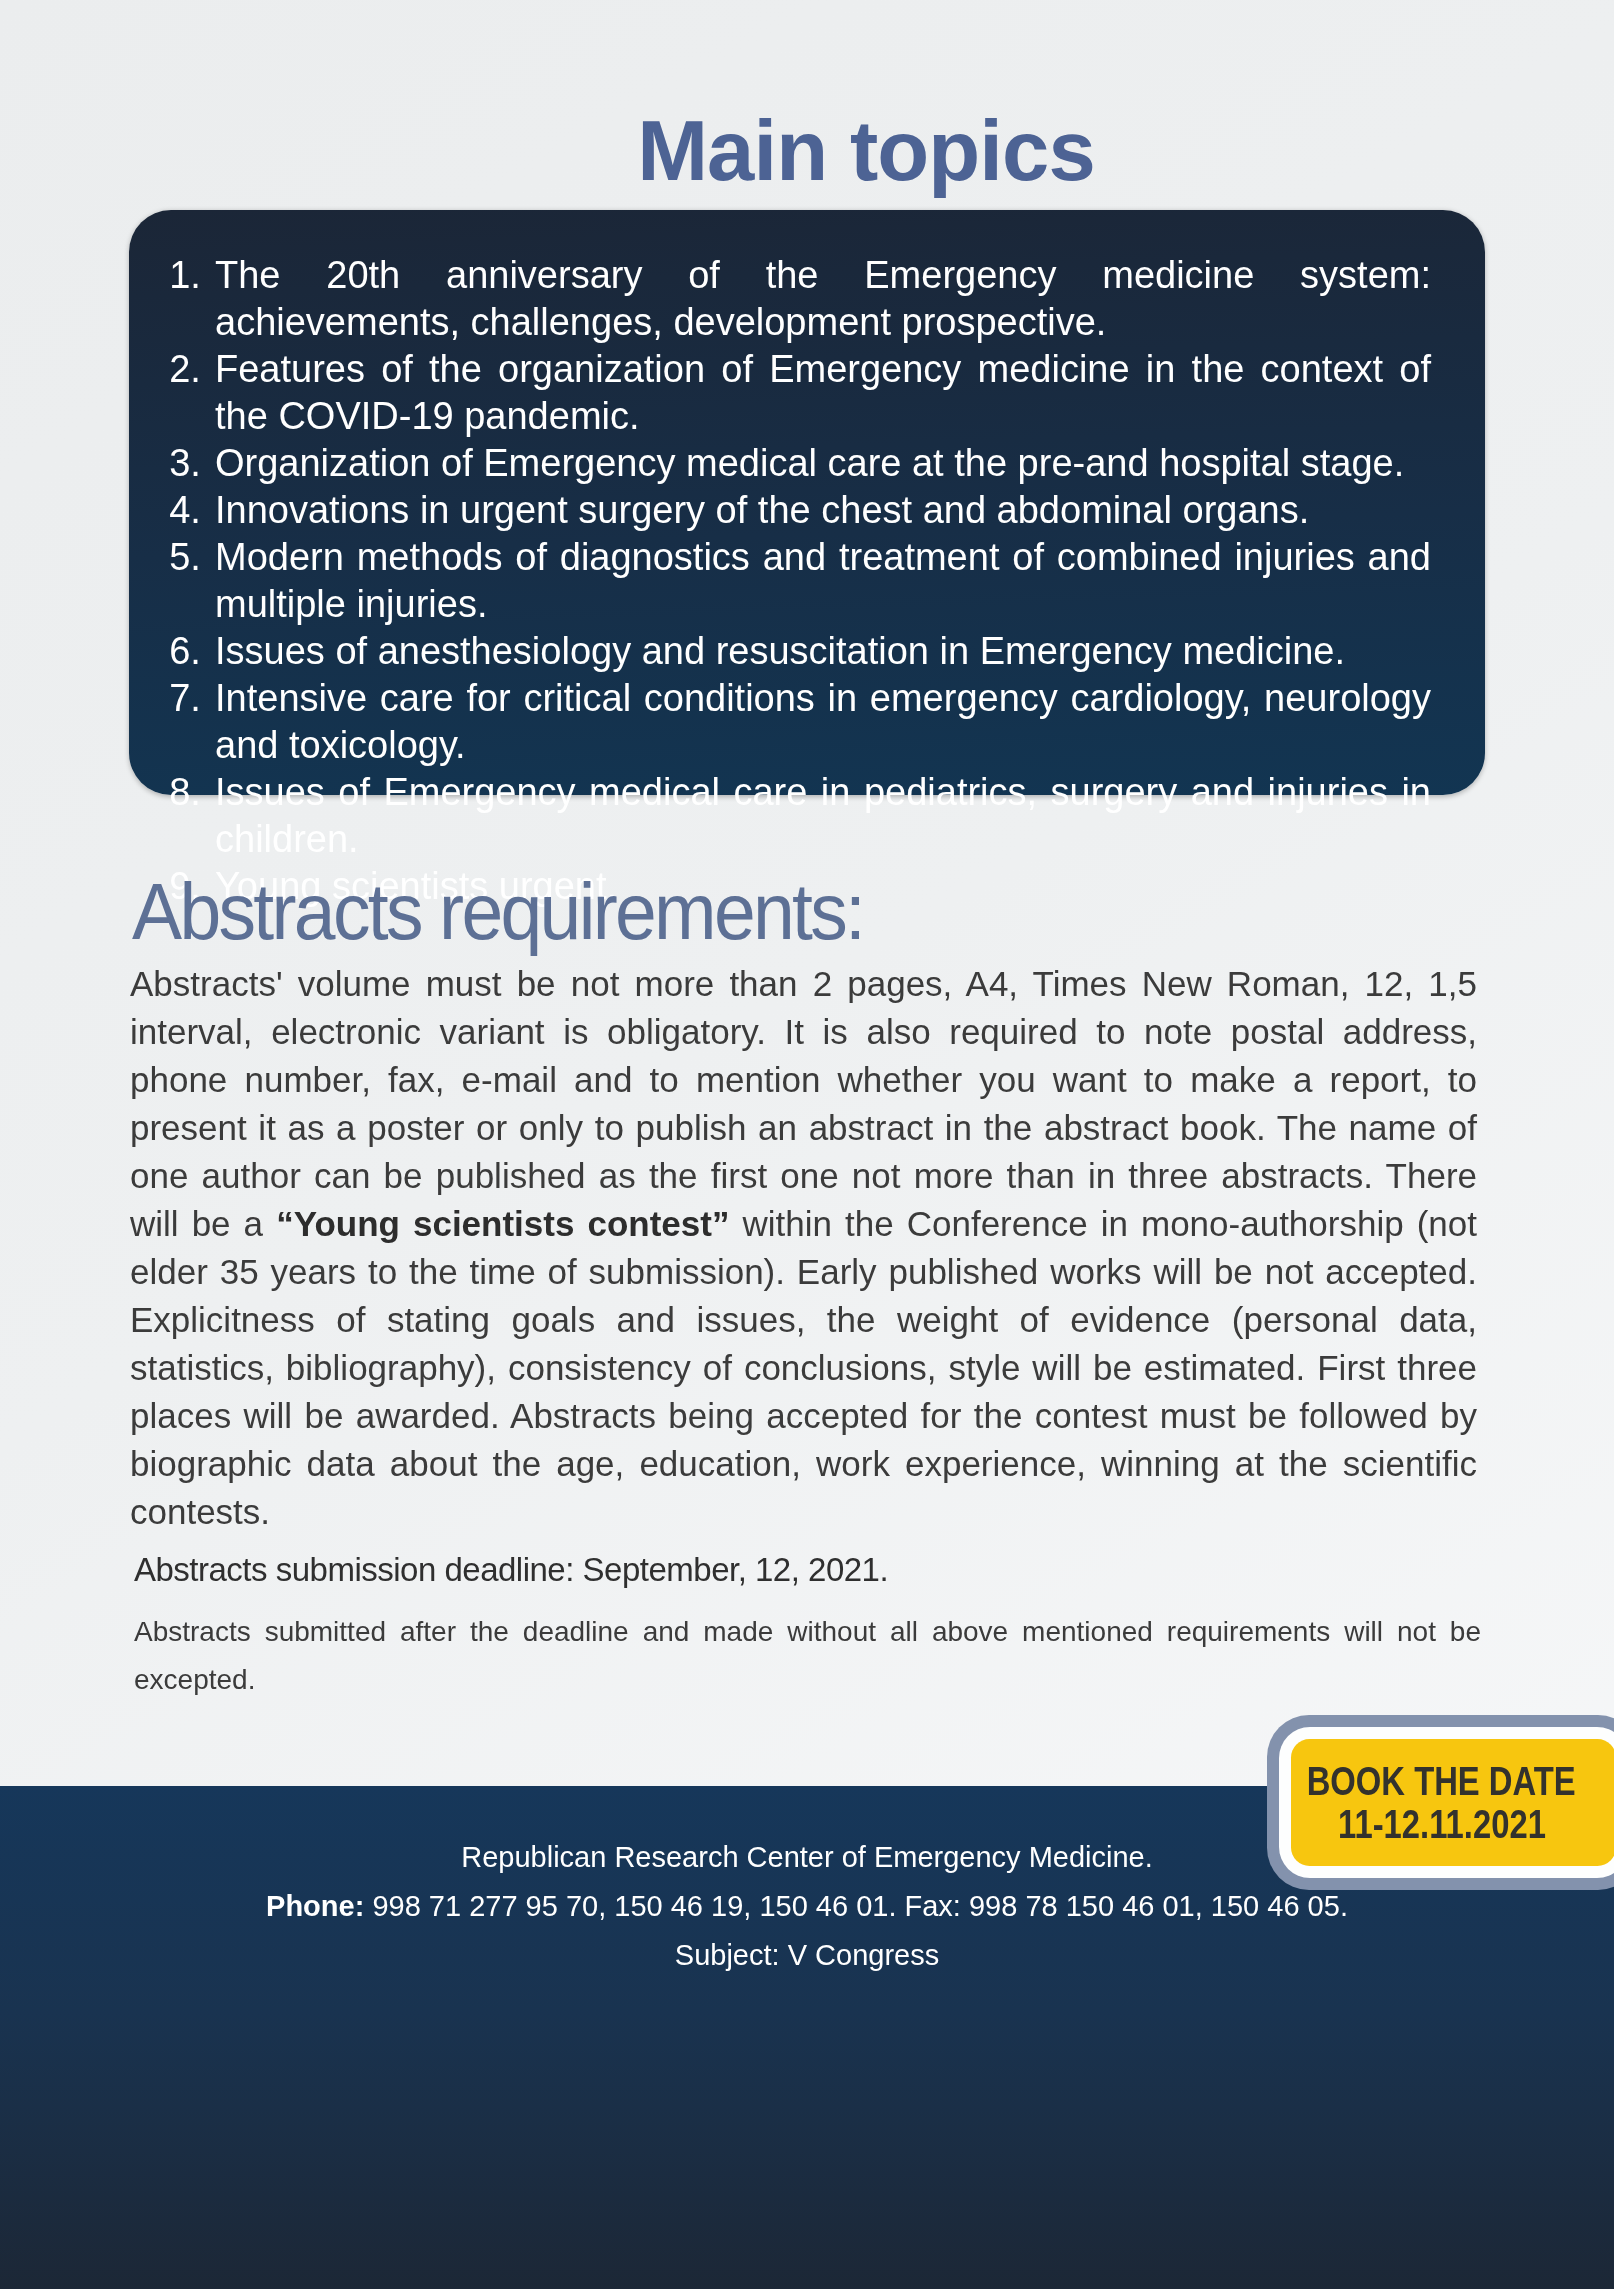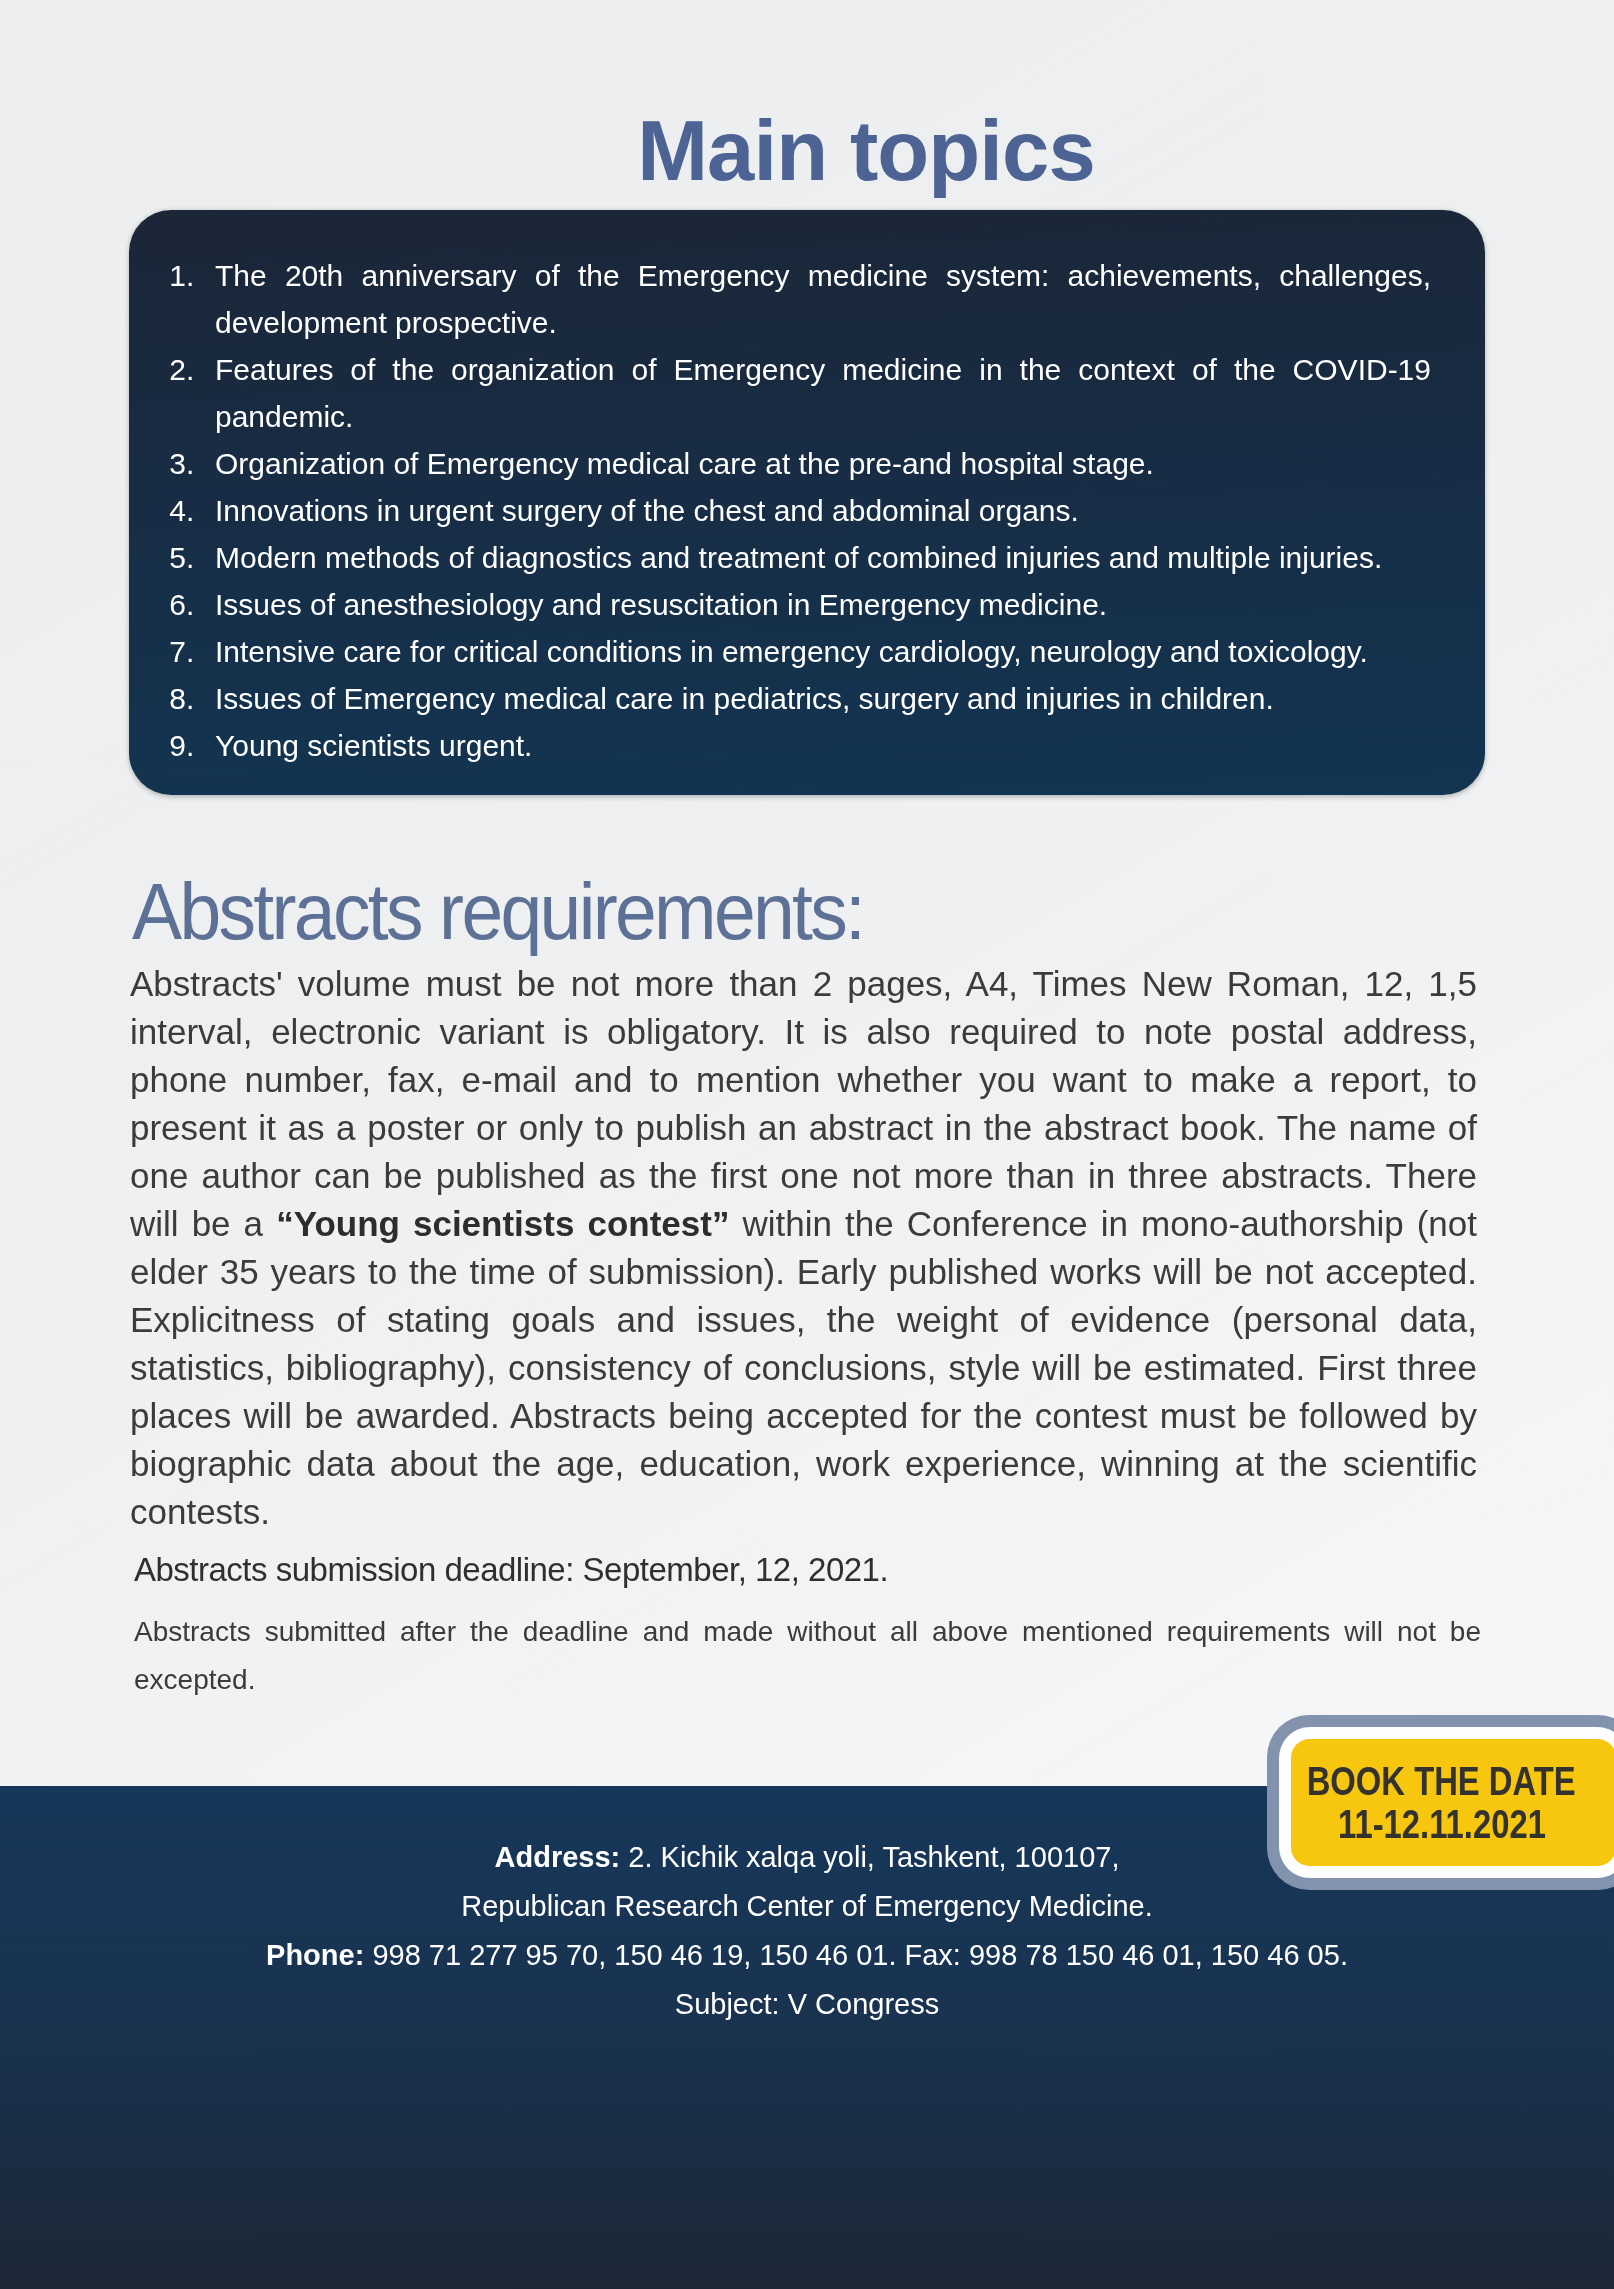--- a/index.html
+++ b/index.html
@@ -43,21 +43,21 @@
     border-radius: 42px;
     background: linear-gradient(178deg, #1b2637 0%, #172e47 55%, #123552 100%);
     box-shadow: 0 1.8px 5.5px rgba(0,0,0,0.25);
   }
   .topics-list {
     list-style: none;
     counter-reset: topic;
     margin: 0;
     padding: 42px 54px 0 31px;
     color: #ffffff;
-    font-size: 30px;
+    font-size: 38px;
     line-height: 47px;
   }
   .topics-list li {
     position: relative;
     padding-left: 55px;
     text-align: justify;
     counter-increment: topic;
   }
   .topics-list li::before {
     content: counter(topic) ".";
@@ -202,21 +202,20 @@
 
   <div class="section-heading">Abstracts requirements:</div>
 
   <div class="body-text"><span>Abstracts' volume must be not more than 2 pages, A4, Times New Roman, 12, 1,5 interval, electronic variant is obligatory. It is also required to note postal address, phone number, fax, e-mail and to mention whether you want to make a report, to present it as a poster or only to publish an abstract in the abstract book. The name of one author can be published as the first one not more than in three abstracts. There will be a </span><span class="bold-run">“Young scientists contest”</span><span> within the Conference in mono-authorship (not elder 35 years to the time of submission). Early published works will be not accepted. Explicitness of stating goals and issues, the weight of evidence (personal data, statistics, bibliography), consistency of conclusions, style will be estimated. First three places will be awarded. Abstracts being accepted for the contest must be followed by biographic data about the age, education, work experience, winning at the scientific contests.</span></div>
 
   <div class="deadline-heading">Abstracts submission deadline: September, 12, 2021.</div>
 
   <div class="note-text">Abstracts submitted after the deadline and made without all above mentioned requirements will not be excepted.</div>
 
   <div class="footer">
-    <div class="footer-line"><span class="footer-label">Address:</span><span> 2. Kichik xalqa yoli, Tashkent, 100107,</span></div>
     <div class="footer-line">Republican Research Center of Emergency Medicine.</div>
     <div class="footer-line"><span class="footer-label">Phone:</span><span> 998 71 277 95 70, 150 46 19, 150 46 01. Fax: 998 78 150 46 01, 150 46 05.</span></div>
     <div class="footer-line">Subject: V Congress</div>
   </div>
 
   <div class="badge">
     <div class="badge-outer"></div>
     <div class="badge-white"></div>
     <div class="badge-yellow">
       <div class="badge-line">BOOK THE DATE</div>

